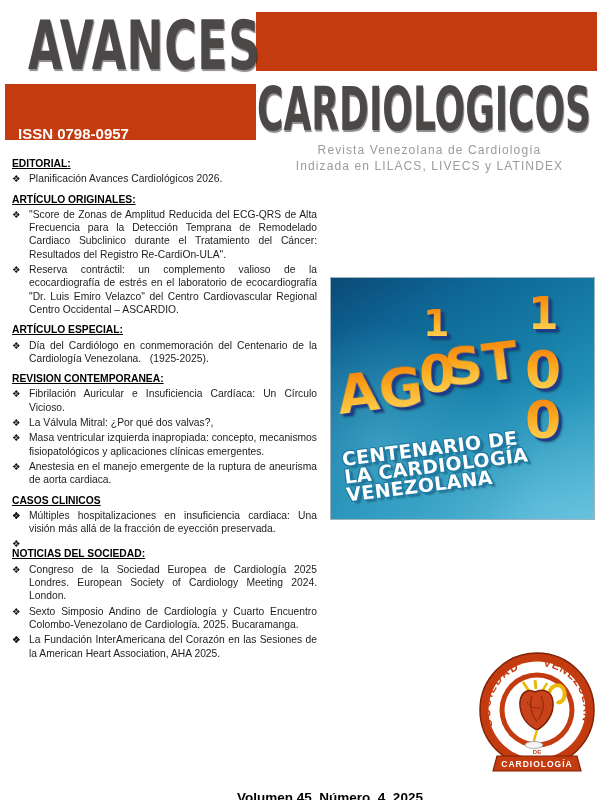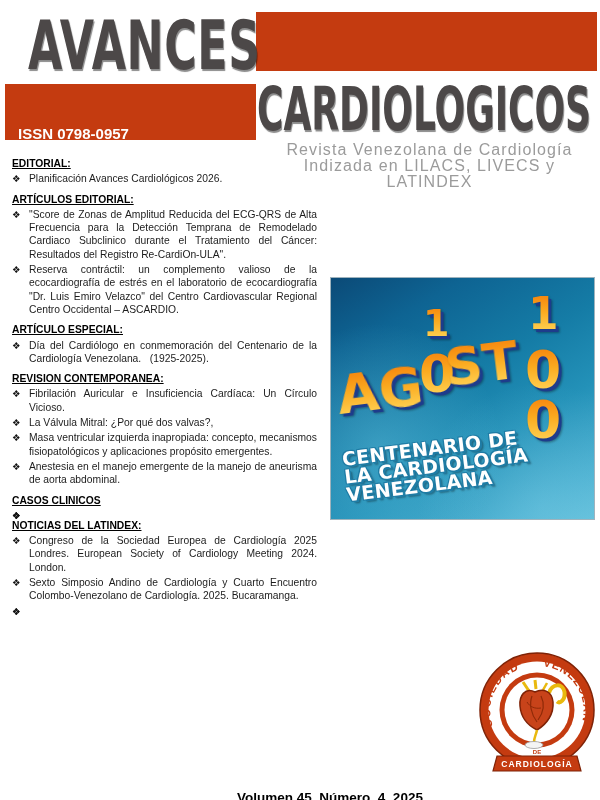--- a/index.html
+++ b/index.html
@@ -9,21 +9,21 @@
   
   .red-block-top{position:absolute;left:256px;top:12px;width:341px;height:59px;background:#c43b10;}
   .red-block-mid{position:absolute;left:5px;top:84px;width:251px;height:56px;background:#c43b10;}
   .issn-lines{position:absolute;left:13px;top:12px;color:#ffffff;font-weight:bold;
               font-size:15px;line-height:15px;white-space:pre;}
   .title{position:absolute;color:#4c4848;font-family:"DejaVu Sans",sans-serif;font-weight:bold;
          transform-origin:0 0;white-space:nowrap;text-shadow:1.5px 1.5px 1px rgba(0,0,0,0.45);}
   .title-avances{left:28px;top:6px;font-size:68px;transform:scaleX(0.65);letter-spacing:1px;}
   .title-cardio{left:257px;top:74px;font-size:60px;transform:scaleX(0.60);letter-spacing:0px;}
   .subtitle{position:absolute;left:262px;top:142px;width:335px;text-align:center;color:#9b9b9b;
-            font-size:16px;line-height:16px;letter-spacing:1.1px;}
+            font-size:12px;line-height:16px;letter-spacing:1.1px;}
 
   
   .toc{position:absolute;left:12px;top:157px;width:305px;font-size:10.3px;line-height:13.3px;
        color:#1c1c1c;}
   .toc-heading{font-weight:bold;text-decoration:underline;margin:7px 0 2px 0;color:#000;}
   .toc-section:first-child .toc-heading{margin-top:0;}
   .toc-section.gap{margin-top:12px;}
   .toc-item{position:relative;padding-left:17px;margin-bottom:2px;text-align:justify;}
   .toc-item .bullet{position:absolute;left:0;top:0;font-family:"DejaVu Sans",sans-serif;
                     font-size:9.5px;color:#111;}
@@ -78,47 +78,47 @@
   <div>Revista Venezolana de Cardiología</div>
   <div>Indizada en LILACS, LIVECS y LATINDEX</div>
 </div>
 
 <div class="toc">
     <div class="toc-section">
       <div class="toc-heading">EDITORIAL:</div>
       <div class="toc-item"><span class="bullet">❖</span><span class="itext">Planificación Avances Cardiológicos 2026.</span></div>
     </div>
     <div class="toc-section">
-      <div class="toc-heading">ARTÍCULOS EDITORIAL:</div>
+      <div class="toc-heading">ARTÍCULO ORIGINALES:</div>
       <div class="toc-item"><span class="bullet">❖</span><span class="itext">"Score de Zonas de Amplitud Reducida del ECG-QRS de Alta Frecuencia para la Detección Temprana de Remodelado Cardiaco Subclinico durante el Tratamiento del Cáncer: Resultados del Registro Re-CardiOn-ULA".</span></div>
       <div class="toc-item"><span class="bullet">❖</span><span class="itext">Reserva contráctil: un complemento valioso de la ecocardiografía de estrés en el laboratorio de ecocardiografía "Dr. Luis Emiro Velazco" del Centro Cardiovascular Regional Centro Occidental – ASCARDIO.</span></div>
     </div>
     <div class="toc-section">
       <div class="toc-heading">ARTÍCULO ESPECIAL:</div>
       <div class="toc-item"><span class="bullet">❖</span><span class="itext">Día del Cardiólogo en conmemoración del Centenario de la Cardiología Venezolana.   (1925-2025).</span></div>
     </div>
     <div class="toc-section">
       <div class="toc-heading">REVISION CONTEMPORANEA:</div>
       <div class="toc-item"><span class="bullet">❖</span><span class="itext">Fibrilación Auricular e Insuficiencia Cardíaca: Un Círculo Vicioso.</span></div>
       <div class="toc-item"><span class="bullet">❖</span><span class="itext">La Válvula Mitral: ¿Por qué dos valvas?,</span></div>
-      <div class="toc-item"><span class="bullet">❖</span><span class="itext">Masa ventricular izquierda inapropiada: concepto, mecanismos fisiopatológicos y aplicaciones propósito emergentes.</span></div>
-      <div class="toc-item"><span class="bullet">❖</span><span class="itext">Anestesia en el manejo emergente de la manejo de aneurisma de aorta abdominal.</span></div>
+      <div class="toc-item"><span class="bullet">❖</span><span class="itext">Masa ventricular izquierda inapropiada: concepto, mecanismos fisiopatológicos y aplicaciones clínicas emergentes.</span></div>
+      <div class="toc-item"><span class="bullet">❖</span><span class="itext">Anestesia en el manejo emergente de la ruptura de aneurisma de aorta cardiaca.</span></div>
     </div>
     <div class="toc-section">
       <div class="toc-heading">CASOS CLINICOS</div>
       <div class="toc-item"><span class="bullet">❖</span></div>
-      <div class="toc-item"><span class="bullet">❖</span></div>
+      <div class="toc-item"><span class="bullet">❖</span><span class="itext">Múltiples hospitalizaciones en insuficiencia cardiaca: Una visión más allá de la fracción de eyección preservada.</span></div>
       <div class="toc-item"><span class="bullet">❖</span></div>
     </div>
     <div class="toc-section gap">
-      <div class="toc-heading">NOTICIAS DEL LATINDEX:</div>
+      <div class="toc-heading">NOTICIAS DEL SOCIEDAD:</div>
       <div class="toc-item"><span class="bullet">❖</span><span class="itext">Congreso de la Sociedad Europea de Cardiología 2025 Londres. European Society of Cardiology Meeting 2024. London.</span></div>
       <div class="toc-item"><span class="bullet">❖</span><span class="itext">Sexto Simposio Andino de Cardiología y Cuarto Encuentro Colombo-Venezolano de Cardiología. 2025. Bucaramanga.</span></div>
       <div class="toc-item"><span class="bullet">❖</span></div>
-      <div class="toc-item"><span class="bullet">❖</span></div>
+      <div class="toc-item"><span class="bullet">❖</span><span class="itext">La Fundación InterAmericana del Corazón en las Sesiones de la American Heart Association, AHA 2025.</span></div>
     </div>
   </div>
 
 <div class="poster">
   <div class="p-digit p-d-mid-top">1</div>
   <div class="p-digit p-d-right-1">1</div>
   <div class="p-word p-ag">AG</div>
   <div class="p-digit p-d-mid">0</div>
   <div class="p-word p-st">ST</div>
   <div class="p-digit p-d-right-2">0</div>

